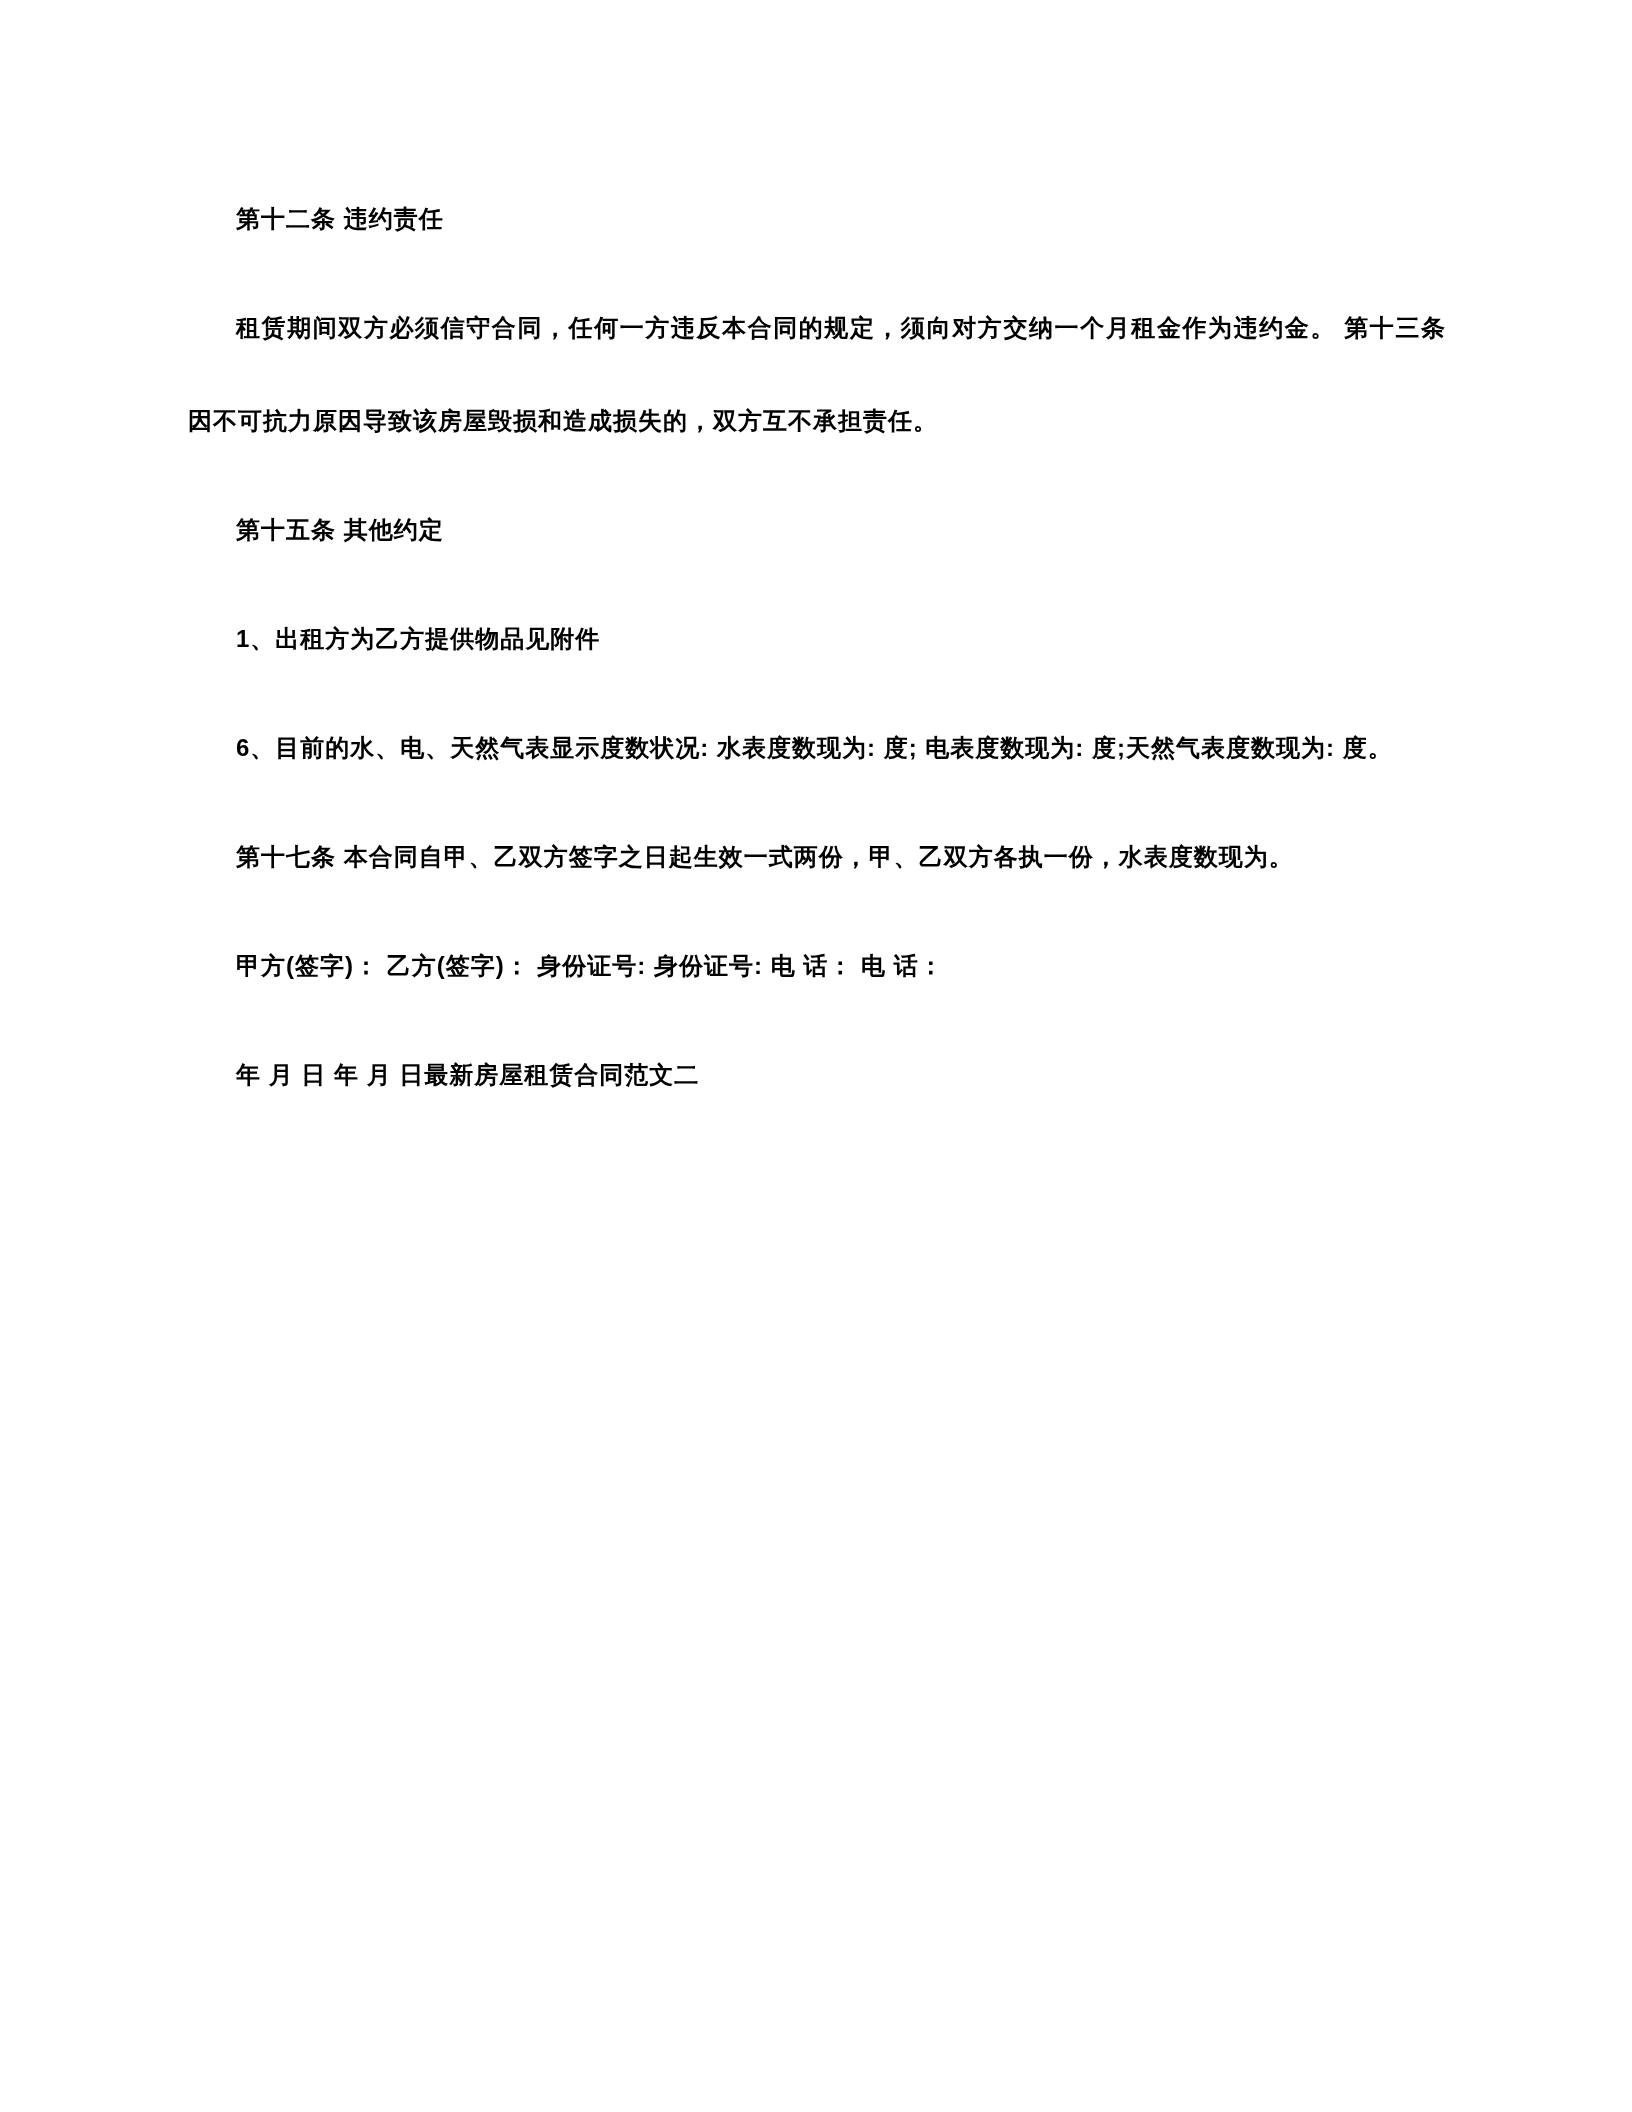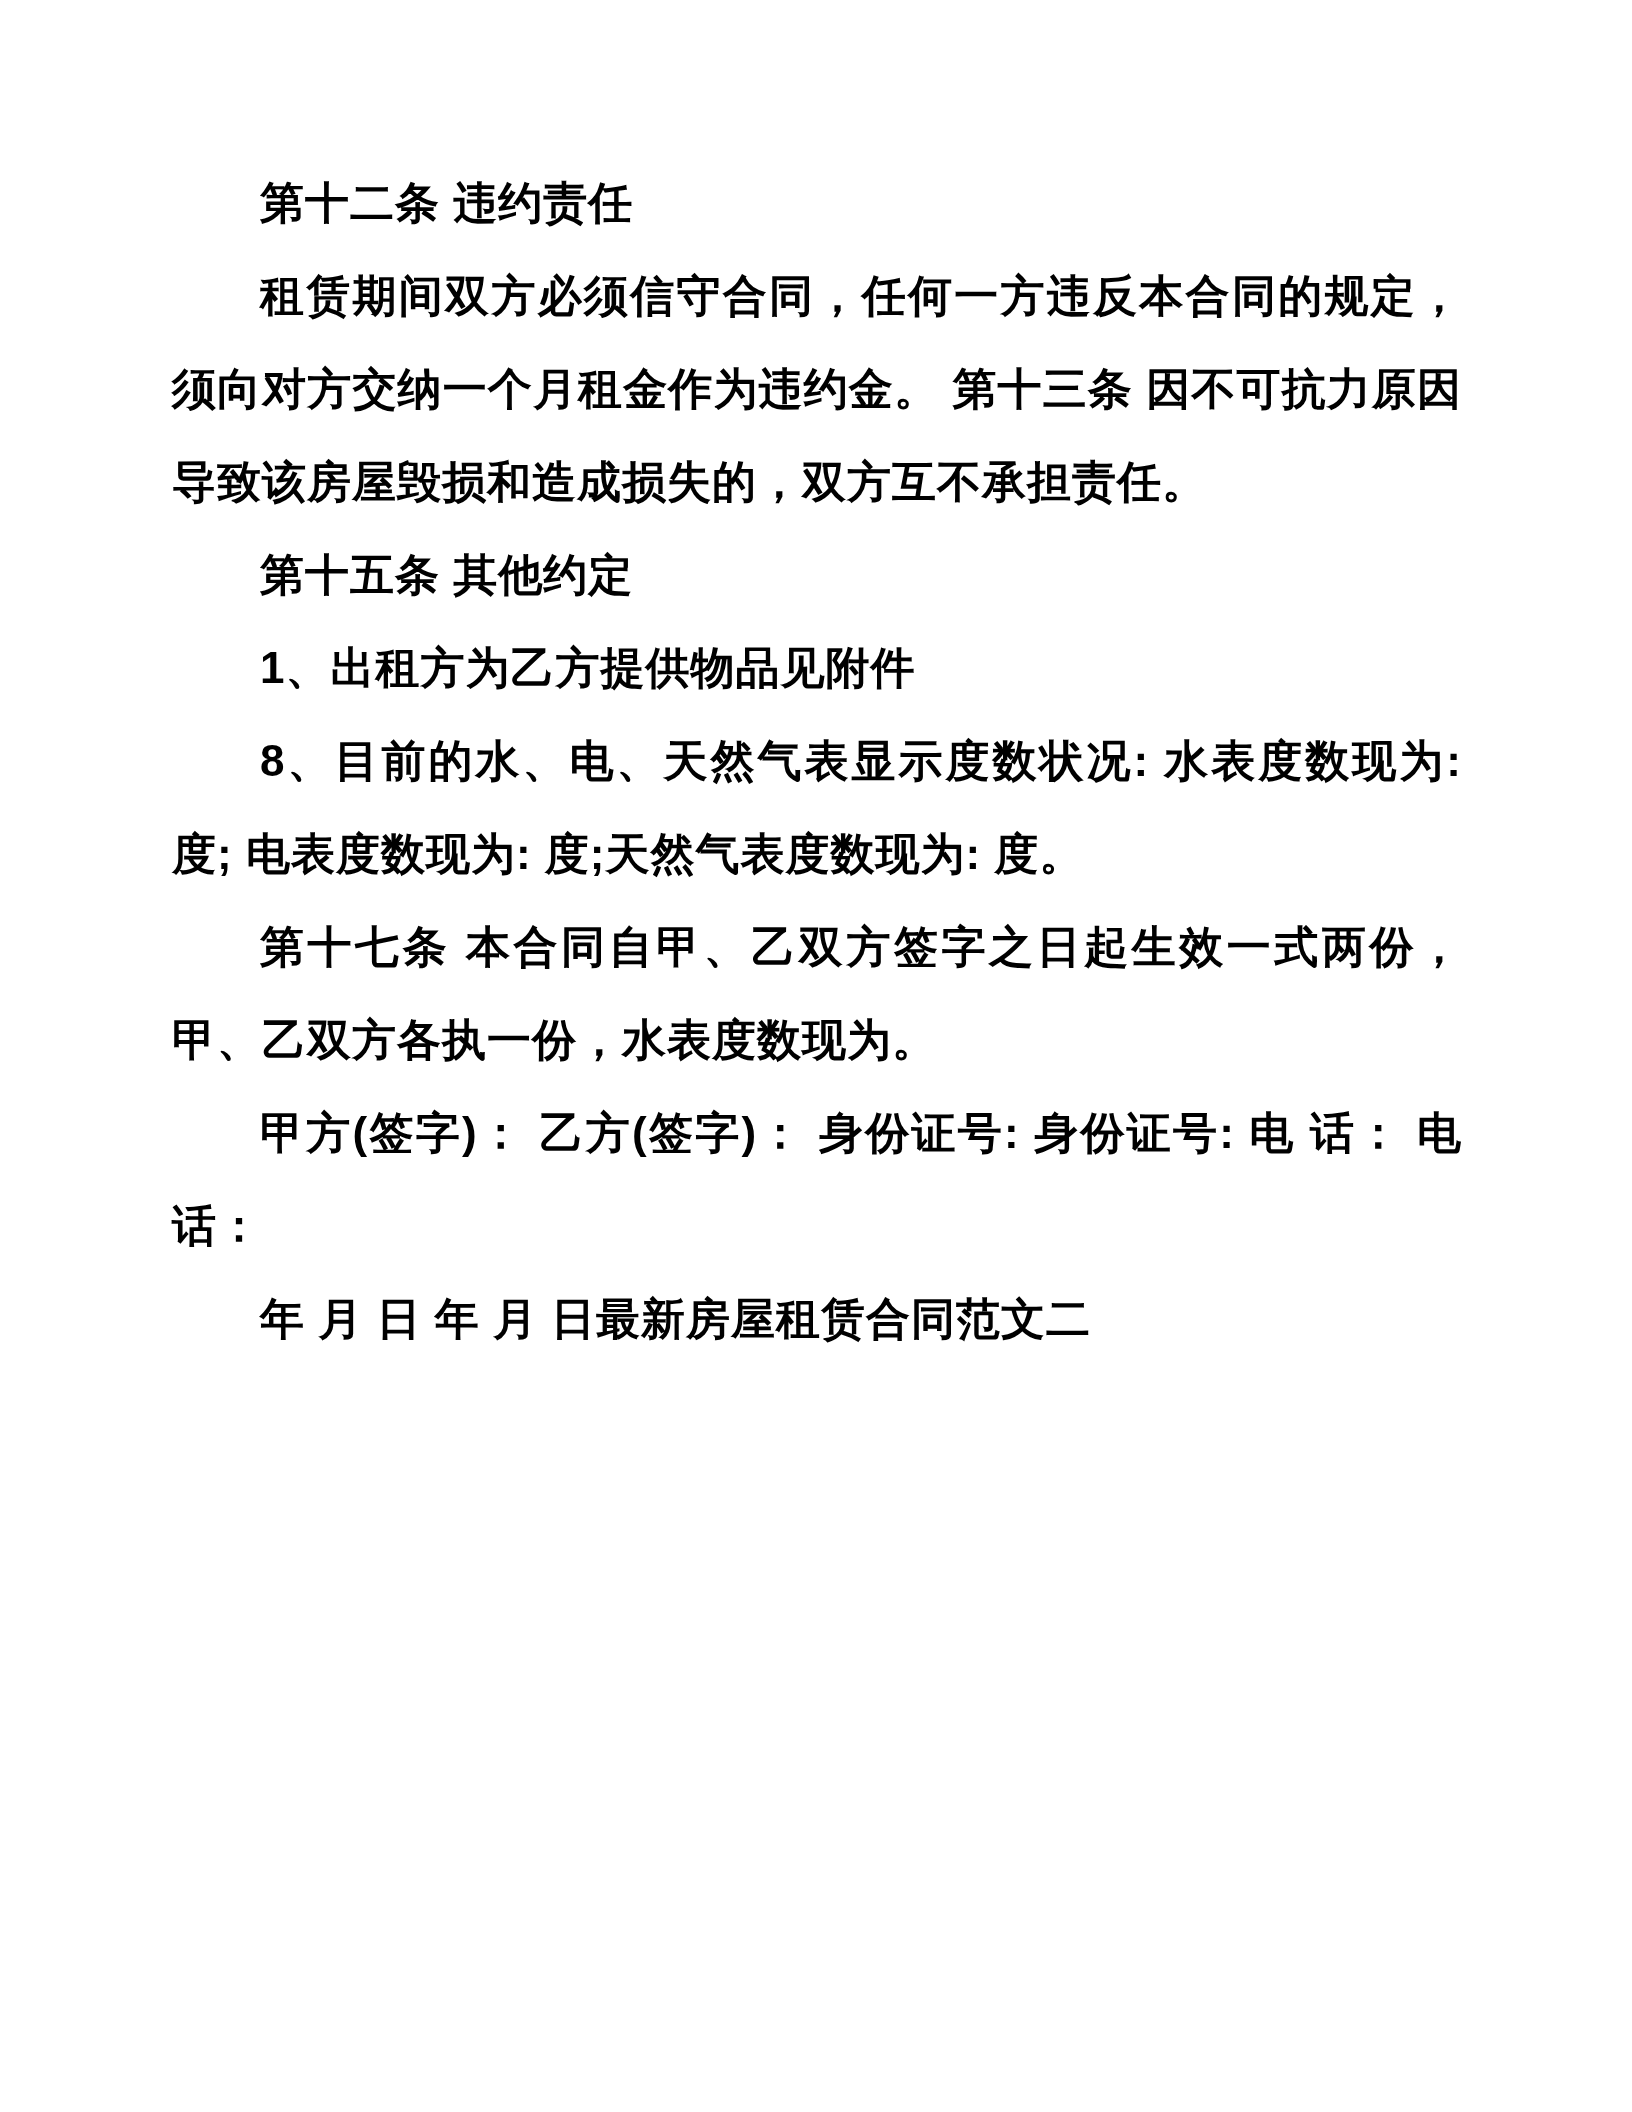--- a/index.html
+++ b/index.html
@@ -14,41 +14,41 @@
     margin: 0 auto;
     background: #ffffff;
     box-sizing: border-box;
     padding: 156px 170px 0 172px;
     overflow: hidden;
   }
   .doc-body {
     width: 100%;
   }
   .doc-body p {
-    margin: 0;
+    margin: 16px;
     padding: 0;
     font-family: "Liberation Sans", sans-serif;
     font-weight: bold;
-    font-size: 44px;
+    font-size: 24px;
     line-height: 93px;
     color: #000000;
     text-align: justify;
     text-indent: 2em;
     letter-spacing: 1px;
     word-break: break-all;
   }
 </style>
 </head>
 <body>
 
 <div class="page">
   <div class="doc-body">
 
   <p>第十二条 违约责任</p>
       <p>租赁期间双方必须信守合同，任何一方违反本合同的规定，须向对方交纳一个月租金作为违约金。 第十三条 因不可抗力原因导致该房屋毁损和造成损失的，双方互不承担责任。</p>
       <p>第十五条 其他约定</p>
       <p>1、出租方为乙方提供物品见附件</p>
-      <p>8、目前的水、电、天然气表显示度数状况: 水表度数现为: 度; 电表度数现为: 度;天然气表度数现为: 度。</p>
+      <p>6、目前的水、电、天然气表显示度数状况: 水表度数现为: 度; 电表度数现为: 度;天然气表度数现为: 度。</p>
       <p>第十七条 本合同自甲、乙双方签字之日起生效一式两份，甲、乙双方各执一份，水表度数现为。</p>
       <p>甲方(签字)：  乙方(签字)：  身份证号: 身份证号: 电 话：  电 话：</p>
       <p>年 月 日 年 月 日最新房屋租赁合同范文二</p>
     </div>
 </div>
 
 </body></html>

